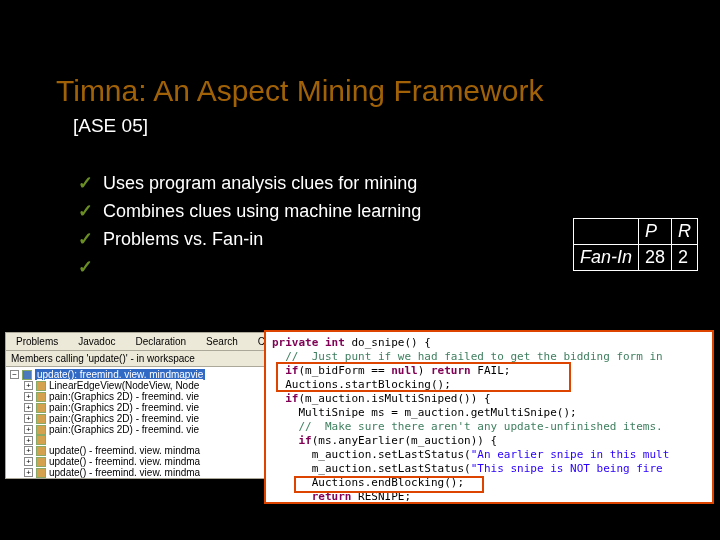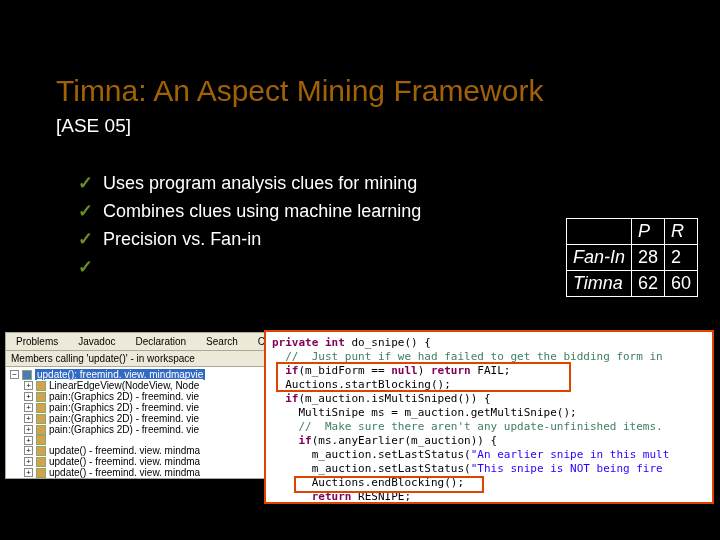--- a/index.html
+++ b/index.html
@@ -13,20 +13,21 @@
   .title {
     color: #a16207;
     font-size: 30px;
     font-weight: normal;
     padding: 74px 0 0 56px;
   }
   .subtitle {
     color: #fff;
     font-size: 19px;
     padding: 7px 0 0 56px;
+    margin-left: 17px;
   }
   .bullets {
     padding: 32px 0 0 78px;
   }
   .bullet {
     color: #fff;
     font-size: 18px;
     padding: 3px 0;
     display: flex;
     align-items: center;
@@ -168,43 +169,38 @@
   <div class="bullet">
       <span class="check">✓</span>
       <span>Uses program analysis clues for mining</span>
     </div>
   <div class="bullet">
       <span class="check">✓</span>
       <span>Combines clues using machine learning</span>
     </div>
   <div class="bullet">
       <span class="check">✓</span>
-      <span>Precision vs. Fan-in</span>
+      <span>Problems vs. Fan-in</span>
     </div>
   <div class="bullet">
       <span class="check">✓</span>
     </div>
 </div>
 
 <table class="pr-table">
   <tbody>
       <tr>
         <td></td>
         <td class="ital">P</td>
         <td class="ital">R</td>
       </tr>
   <tr>
         <td class="ital">Fan-In</td>
         <td>28</td>
         <td>2</td>
-      </tr>
-  <tr>
-        <td class="ital">Timna</td>
-        <td>62</td>
-        <td>60</td>
       </tr>
 </tbody>
   </table>
 
 <div class="ide">
   <div class="tabs">
     <div class="tab">Problems</div>
     <div class="tab">Javadoc</div>
     <div class="tab">Declaration</div>
     <div class="tab">Search</div>

